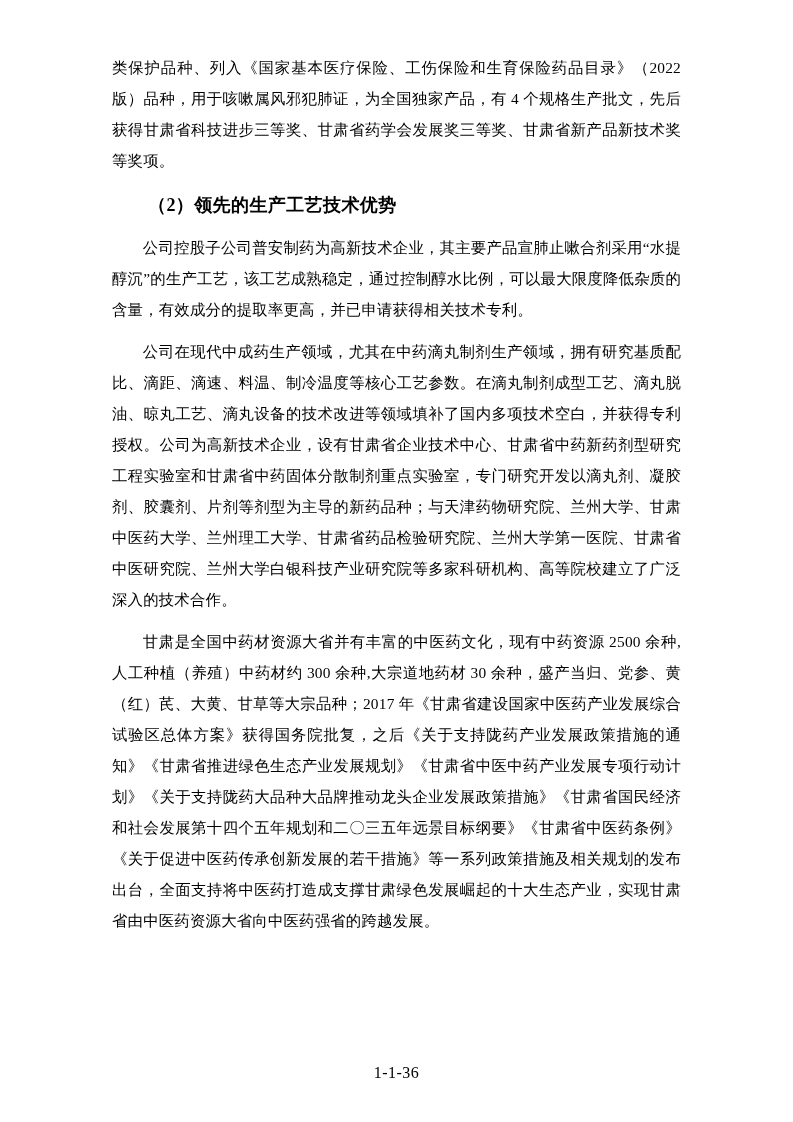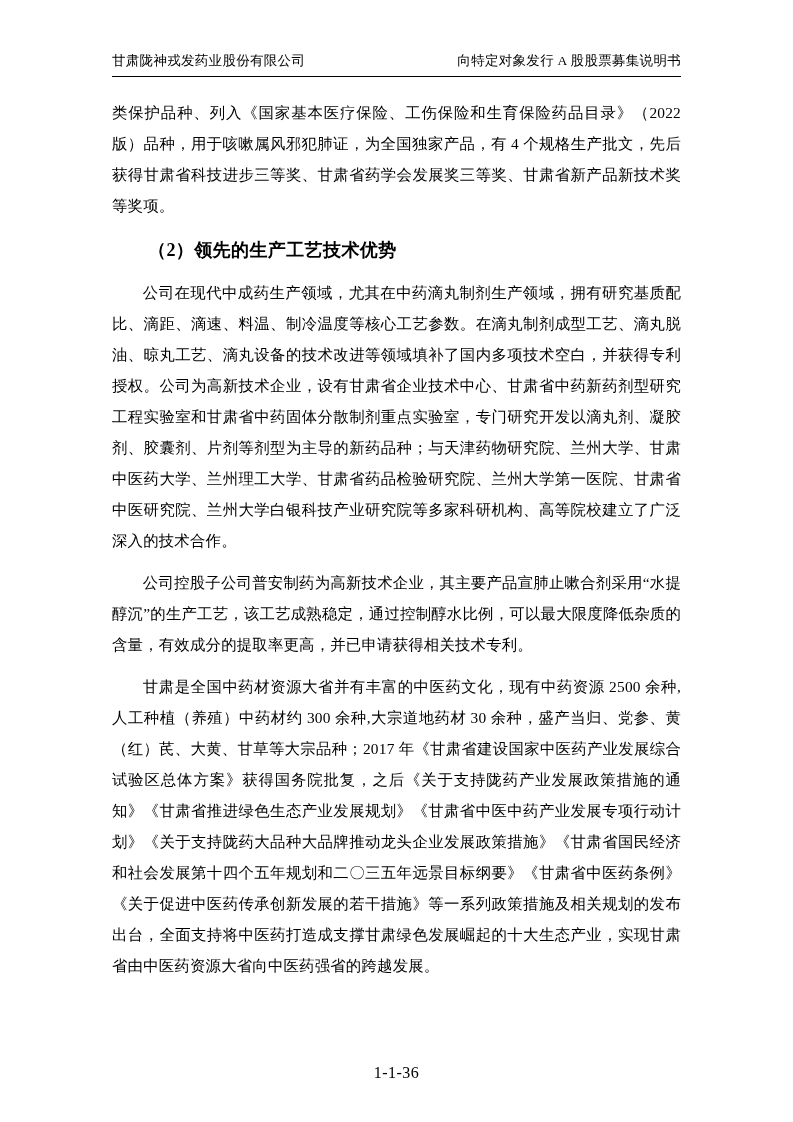--- a/index.html
+++ b/index.html
@@ -66,33 +66,29 @@
     font-size: 16px;
     letter-spacing: 0.5px;
     padding-top: 10px;
   }
 </style>
 </head>
 <body>
 
 <div class="page">
 
-  <div class="header">
-    <div class="header-left">甘肃陇神戎发药业股份有限公司</div>
-    <div class="header-right">向特定对象发行 A 股股票募集说明书</div>
-  </div>
 
   <div class="content">
     <p class="body-text">类保护品种、列入《国家基本医疗保险、工伤保险和生育保险药品目录》（2022版）品种，用于咳嗽属风邪犯肺证，为全国独家产品，有 4 个规格生产批文，先后获得甘肃省科技进步三等奖、甘肃省药学会发展奖三等奖、甘肃省新产品新技术奖等奖项。</p>
 
     <p class="heading">（2）领先的生产工艺技术优势</p>
 
+    <p class="body-text indent">公司控股子公司普安制药为高新技术企业，其主要产品宣肺止嗽合剂采用“水提醇沉”的生产工艺，该工艺成熟稳定，通过控制醇水比例，可以最大限度降低杂质的含量，有效成分的提取率更高，并已申请获得相关技术专利。</p>
+
     <p class="body-text indent">公司在现代中成药生产领域，尤其在中药滴丸制剂生产领域，拥有研究基质配比、滴距、滴速、料温、制冷温度等核心工艺参数。在滴丸制剂成型工艺、滴丸脱油、晾丸工艺、滴丸设备的技术改进等领域填补了国内多项技术空白，并获得专利授权。公司为高新技术企业，设有甘肃省企业技术中心、甘肃省中药新药剂型研究工程实验室和甘肃省中药固体分散制剂重点实验室，专门研究开发以滴丸剂、凝胶剂、胶囊剂、片剂等剂型为主导的新药品种；与天津药物研究院、兰州大学、甘肃中医药大学、兰州理工大学、甘肃省药品检验研究院、兰州大学第一医院、甘肃省中医研究院、兰州大学白银科技产业研究院等多家科研机构、高等院校建立了广泛深入的技术合作。</p>
-
-    <p class="body-text indent">公司控股子公司普安制药为高新技术企业，其主要产品宣肺止嗽合剂采用“水提醇沉”的生产工艺，该工艺成熟稳定，通过控制醇水比例，可以最大限度降低杂质的含量，有效成分的提取率更高，并已申请获得相关技术专利。</p>
 
 
     <p class="body-text indent">甘肃是全国中药材资源大省并有丰富的中医药文化，现有中药资源 2500 余种,人工种植（养殖）中药材约 300 余种,大宗道地药材 30 余种，盛产当归、党参、黄（红）芪、大黄、甘草等大宗品种；2017 年《甘肃省建设国家中医药产业发展综合试验区总体方案》获得国务院批复，之后《关于支持陇药产业发展政策措施的通知》《甘肃省推进绿色生态产业发展规划》《甘肃省中医中药产业发展专项行动计划》《关于支持陇药大品种大品牌推动龙头企业发展政策措施》《甘肃省国民经济和社会发展第十四个五年规划和二〇三五年远景目标纲要》《甘肃省中医药条例》《关于促进中医药传承创新发展的若干措施》等一系列政策措施及相关规划的发布出台，全面支持将中医药打造成支撑甘肃绿色发展崛起的十大生态产业，实现甘肃省由中医药资源大省向中医药强省的跨越发展。</p>
   </div>
 
   <div class="footer">
     <span>1-1-36</span>
   </div>
 
 </div>

